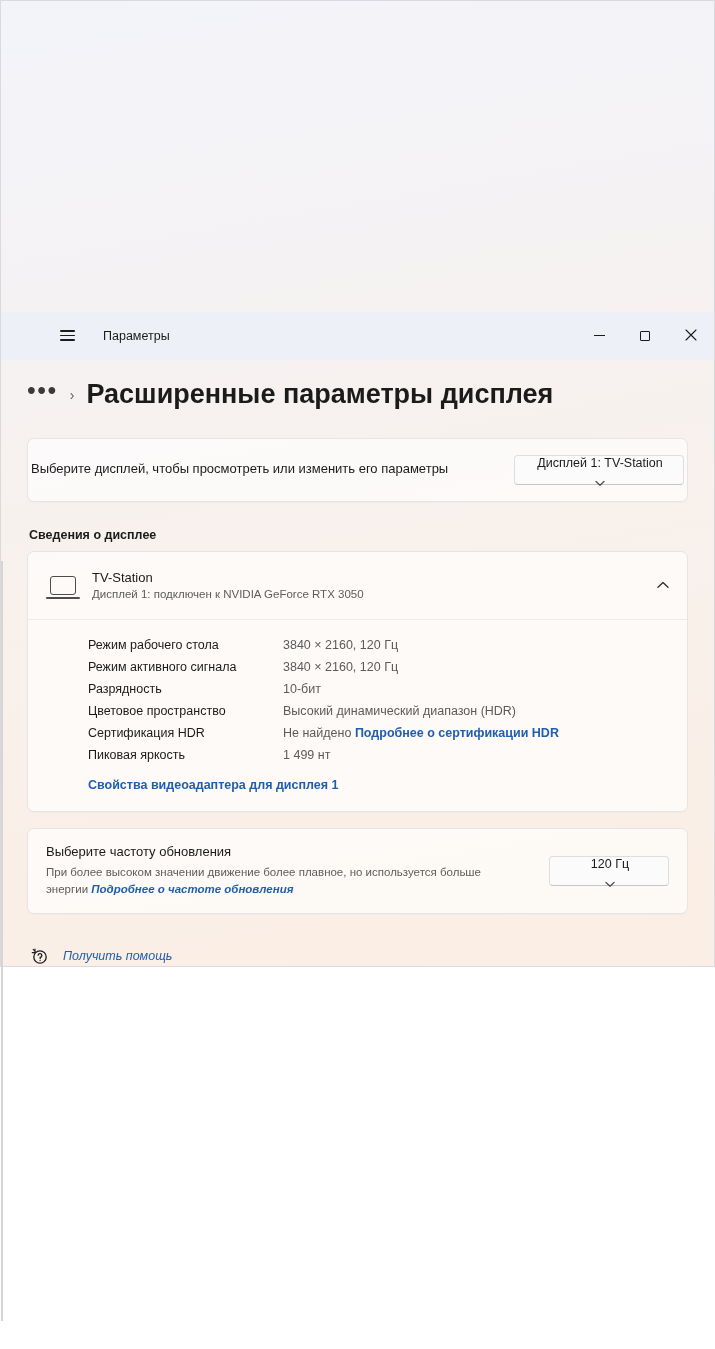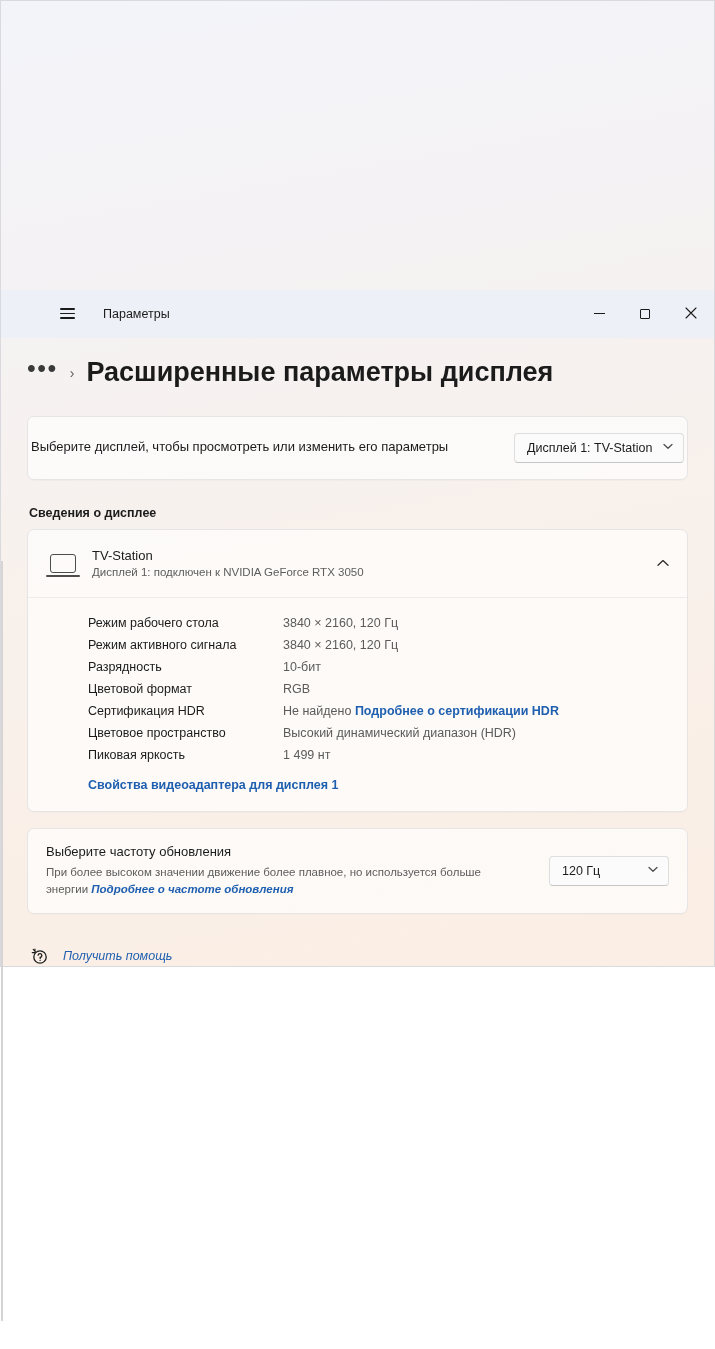--- a/index.html
+++ b/index.html
@@ -121,20 +121,21 @@
     background: #fbfbfb;
     border: 1px solid #dedede;
     border-bottom-color: #c6c6c6;
     border-radius: 4px;
     height: 30px;
     padding: 0 10px 0 12px;
     font-size: 12.5px;
     color: #1b1b1b;
     min-width: 170px;
     gap: 10px;
+    flex-direction: column;
   }
   .combo .chev { color: #4a4a4a; font-size: 9px; line-height: 1; }
 
   .section-label {
     font-size: 12.5px;
     font-weight: 600;
     color: #1b1b1b;
     margin: 26px 0 9px 2px;
   }
 
@@ -314,33 +315,29 @@
           </tr>
           <tr>
             <td class="k">Режим активного сигнала</td>
             <td class="v">3840 × 2160, 120 Гц</td>
           </tr>
           <tr>
             <td class="k">Разрядность</td>
             <td class="v">10-бит</td>
           </tr>
           <tr>
-            <td class="k">Цветовой формат</td>
-            <td class="v">RGB</td>
+            <td class="k">Цветовое пространство</td>
+            <td class="v">Высокий динамический диапазон (HDR)</td>
           </tr>
           <tr>
             <td class="k">Сертификация HDR</td>
             <td class="v">
               <span>Не найдено</span>
               <a class="link" href="#">Подробнее о сертификации HDR</a>
             </td>
-          </tr>
-          <tr>
-            <td class="k">Цветовое пространство</td>
-            <td class="v">Высокий динамический диапазон (HDR)</td>
           </tr>
           <tr>
             <td class="k">Пиковая яркость</td>
             <td class="v">1 499 нт</td>
           </tr>
         </tbody>
           </table>
         <a class="link adapter-link" href="#">Свойства видеоадаптера для дисплея 1</a>
       </div>
     </div>

